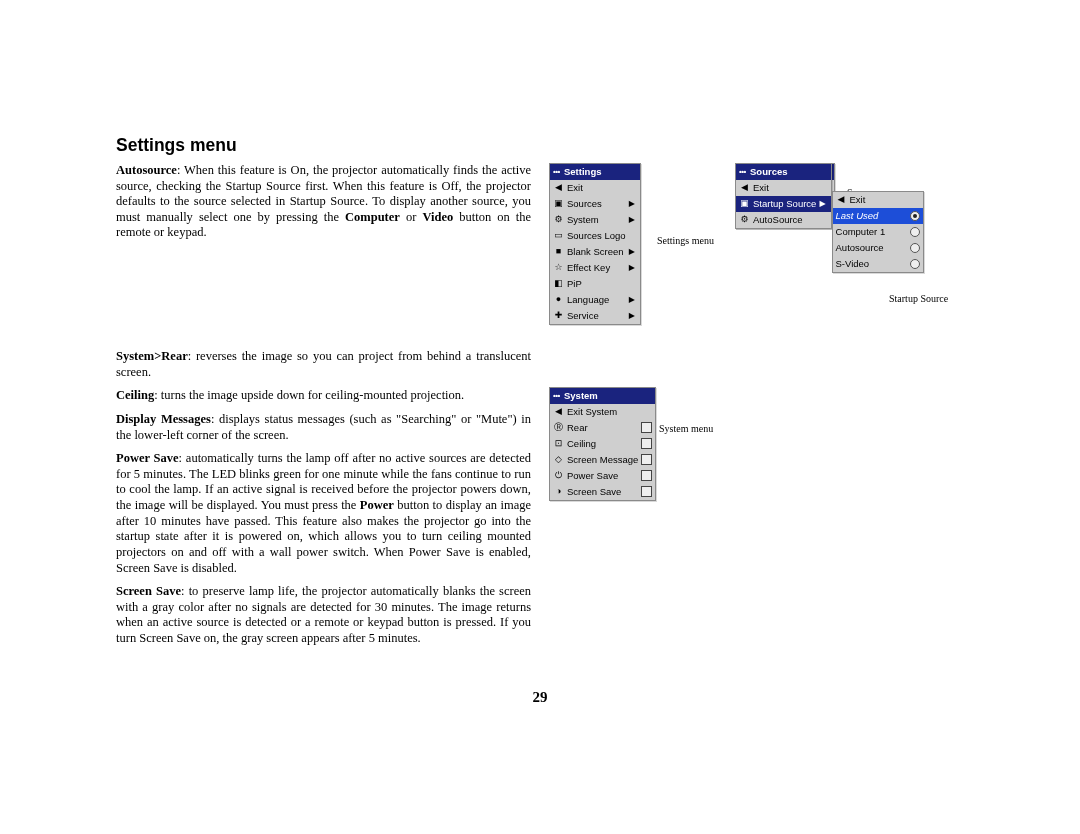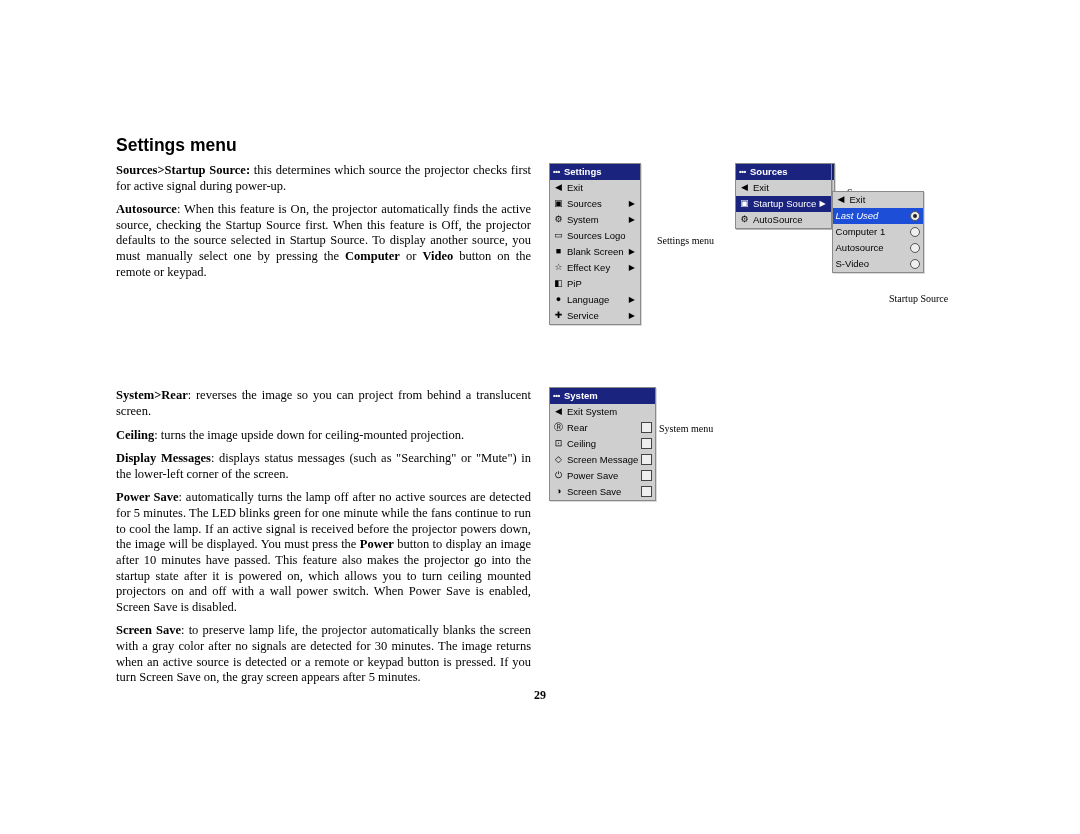--- a/index.html
+++ b/index.html
@@ -123,35 +123,32 @@
   }
   .radio.on::after {
     content:""; display:block; width:4px; height:4px; background:#222; border-radius:50%; margin:2px;
   }
   .page-num {
     position: absolute;
     left: 50%;
     transform: translateX(-50%);
     top: 688px;
     font-weight: bold;
-    font-size: 12px;
+    font-size: 15px;
   }
 </style>
 </head>
 <body>
 
 <div class="page">
   <h2>Settings menu</h2>
 
   <div class="cols">
 
     <div class="left-col">
-      <p>
-        <b>Sources&gt;Startup Source:</b><span> this determines which source the projector checks first for active signal during power-up.</span>
-      </p>
       <p>
         <b>Autosource</b><span>: When this feature is On, the projector automatically finds the active source, checking the Startup Source first. When this feature is Off, the projector defaults to the source selected in Startup Source. To display another source, you must manually select one by pressing the </span><b>Computer</b><span> or </span><b>Video</b><span> button on the remote or keypad.</span>
       </p>
 
       <div class="gap-block" style="height:100px"></div>
 
       <p>
         <b>System&gt;Rear</b><span>: reverses the image so you can project from behind a translucent screen.</span>
       </p>
       <p>

